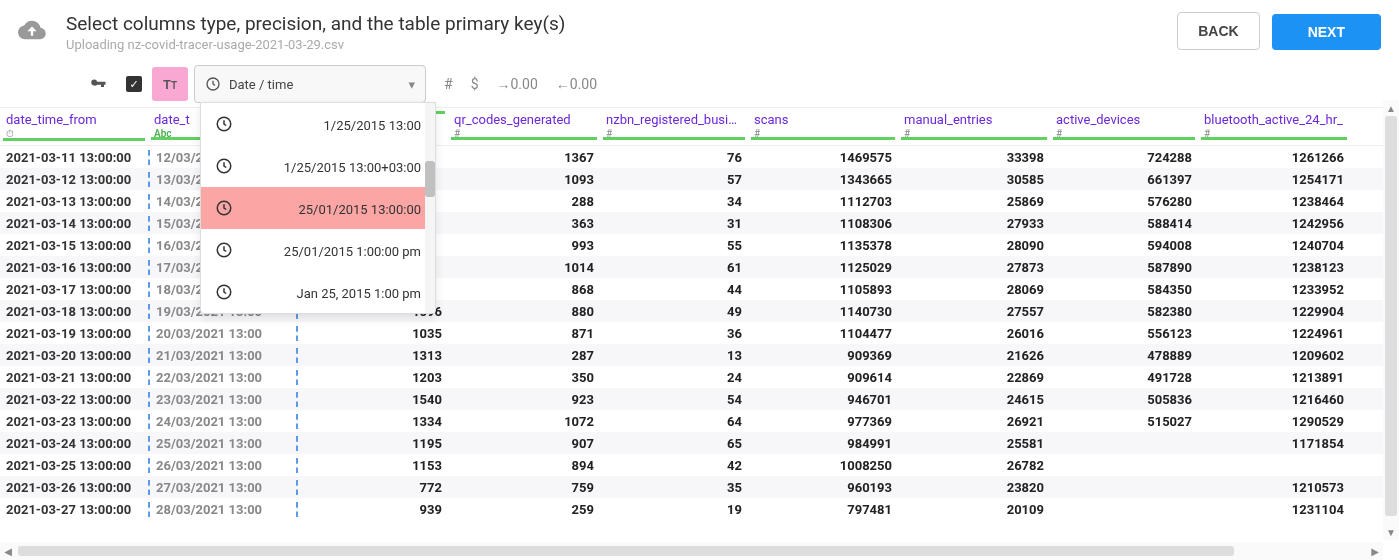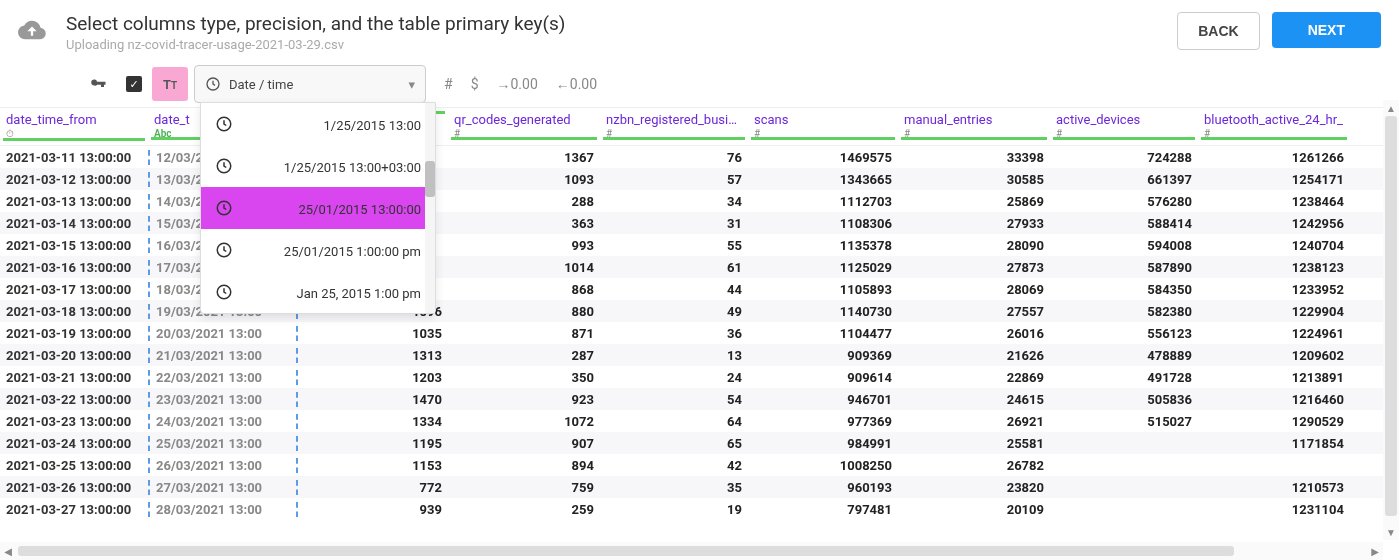--- a/index.html
+++ b/index.html
@@ -4,41 +4,41 @@
 <style>
 * { box-sizing: border-box; margin: 0; padding: 0; }
 body { font-family: -apple-system, BlinkMacSystemFont, "Segoe UI", Roboto, Arial, sans-serif; font-size: 13px; color: #333; background: #fff; width: 1399px; height: 560px; overflow: hidden; position: relative; }
 
 
 .header { display: flex; align-items: flex-start; padding: 12px 18px 8px 18px; }
 .upload-icon { width: 28px; height: 28px; margin-right: 20px; color: #999; margin-top:4px; }
 .header-text { flex: 1; }
 .header-title { font-size: 19px; font-weight: 400; color: #333; }
 .header-sub { font-size: 13px; color: #aaa; margin-top: 2px; }
-.header-buttons { display: flex; gap: 12px; align-items: flex-start; }
+.header-buttons { display: flex; gap: 12px; align-items: flex-end; }
 .btn-back { padding: 10px 20px; border: 1px solid #ccc; border-radius: 4px; background: #fff; font-weight: 600; color: #444; cursor: pointer; font-size:14px;}
 .btn-next { padding: 10px 36px; border: none; border-radius: 4px; background: #1c92f5; color: #fff; font-weight: 600; cursor: pointer; font-size:14px;}
 
 
 .toolbar { display: flex; align-items: center; padding: 4px 4px; gap: 0; border-top:1px solid transparent;}
 .tool-spacer { width: 76px; }
 .tool-icon-btn { width: 36px; height: 34px; display:flex; align-items:center; justify-content:center; color:#555; cursor:pointer; border-radius:3px; }
 .tool-icon-btn.active { background:#f9a8d4; }
 .tool-chk { width:16px; height:16px; background:#333; display:inline-flex; align-items:center; justify-content:center; color:#fff; border-radius:2px; font-size:11px;}
 .dropdown-trigger { width: 232px; height: 38px; border:1px solid #ccc; border-radius:4px; display:flex; align-items:center; padding:0 10px; margin-left:6px; cursor:pointer; background:#f8f8f8;}
 .dropdown-trigger .icon-clock { width:16px; height:16px; margin-right:8px; color:#555;}
 .dropdown-trigger .lbl { flex:1; color:#444;}
 .dropdown-trigger .chev { color:#888; }
 .type-icons { display:flex; align-items:center; gap:18px; margin-left:18px; color:#888; font-size:14px;}
 .type-icons span { cursor:pointer; display:inline-flex; align-items:center; }
 
 
 .dropdown-menu { position:absolute; left:200px; top:102px; width:236px; background:#fff; border:1px solid #ddd; box-shadow:0 4px 10px rgba(0,0,0,0.1); z-index:50; border-radius:0 0 4px 4px;}
 .dropdown-item { display:flex; align-items:flex-end; padding:12px 14px; cursor:pointer; }
-.dropdown-item:hover,.dropdown-item.hover { background:#d946ef; }
+.dropdown-item:hover,.dropdown-item.hover { background:#fca5a5; }
 .dd-icon { width:18px; height:18px; margin-right:14px; color:#333;}
 .dd-text { flex:1; text-align:right; color:#333; font-size:13px; }
 .dd-scroll { position:absolute; right:0; top:0; bottom:0; width:10px; background:#f5f5f5;}
 .dd-scroll-thumb { position:absolute; right:0; top:58px; width:10px; height:36px; background:#c0c0c0; border-radius:3px;}
 
 
 .table-wrap { position:relative; height: 438px; overflow:hidden; border-top:1px solid #eee;}
 .thead { display:flex; border-bottom:1px solid #eee; font-size:13px; height:38px; align-items:flex-start; padding-top:4px;}
 .col { flex-shrink:0; padding:0 6px; position:relative;}
 .col .cname { font-weight:400; white-space:nowrap; overflow:hidden; text-overflow:ellipsis; color:#6d28d9;}
@@ -294,21 +294,21 @@
         <div class="cell w4 num">350</div>
         <div class="cell w5 num">24</div>
         <div class="cell w6 num">909614</div>
         <div class="cell w7 num">22869</div>
         <div class="cell w8 num">491728</div>
         <div class="cell w9 num">1213891</div>
       </div>
       <div class="row">
         <div class="cell w1 dt1">2021-03-22 13:00:00</div>
         <div class="cell w2 dt2">23/03/2021 13:00</div>
-        <div class="cell w3 num">1470</div>
+        <div class="cell w3 num">1540</div>
         <div class="cell w4 num">923</div>
         <div class="cell w5 num">54</div>
         <div class="cell w6 num">946701</div>
         <div class="cell w7 num">24615</div>
         <div class="cell w8 num">505836</div>
         <div class="cell w9 num">1216460</div>
       </div>
       <div class="row">
         <div class="cell w1 dt1">2021-03-23 13:00:00</div>
         <div class="cell w2 dt2">24/03/2021 13:00</div>

